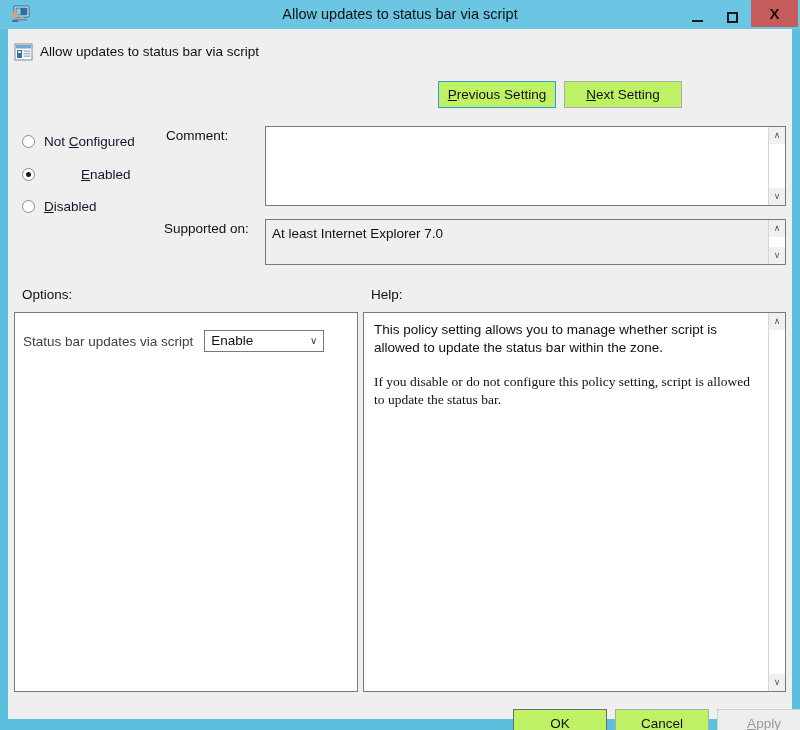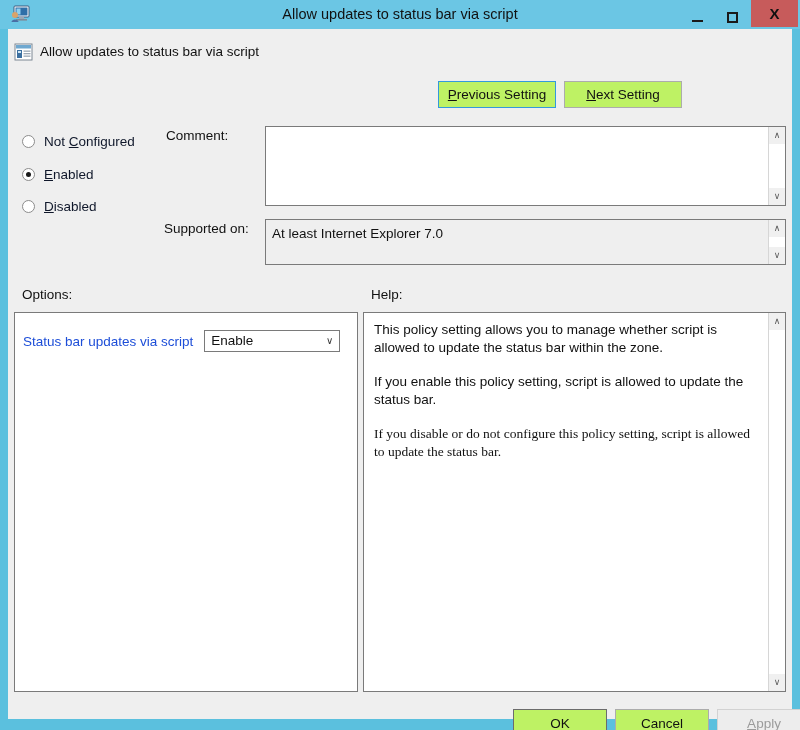--- a/index.html
+++ b/index.html
@@ -137,21 +137,21 @@
   
   .radio-row {
     position: absolute;
     left: 14px;
     height: 18px;
     display: flex;
     align-items: center;
     cursor: default;
   }
   #radio-notconfig { top: 103px; }
-  #radio-enabled   { top: 136px; }
+  #radio-enabled   { top: 136px; gap: 37px; }
   #radio-disabled  { top: 168px; }
   .radio-mark {
     width: 13px; height: 13px;
     border-radius: 50%;
     border: 1px solid #8C8C8C;
     background: #ffffff;
     box-sizing: border-box;
     position: relative;
     flex: 0 0 auto;
   }
@@ -263,26 +263,26 @@
   #help-text p:last-child { margin-bottom: 0; font-family: Liberation Serif, serif; }
 
   #option-row {
     position: absolute;
     left: 8px; top: 17px;
     display: flex;
     align-items: center;
   }
   #option-label {
     font-size: 13.5px;
-    color: #1d4ed8;
+    color: #404040;
     white-space: nowrap;
   }
   #option-select {
     margin-left: 11px;
-    width: 136px;
+    width: 120px;
     height: 22px;
     background: #ffffff;
     border: 1px solid #7A7A7A;
     box-sizing: border-box;
     position: relative;
     cursor: default;
   }
   #option-select-value {
     position: absolute;
     left: 6px; top: 0;
@@ -394,21 +394,20 @@
         <div id="option-select">
           <span id="option-select-value">Enable</span>
           <span id="option-select-arrow">∨</span>
         </div>
       </div>
     </div>
 
     <div id="panel-help">
       <div id="help-text">
         <p>This policy setting allows you to manage whether script is allowed to update the status bar within the zone.</p>
-        <p>If you enable this policy setting, script is allowed to update the status bar.</p>
         <p>If you disable or do not configure this policy setting, script is allowed to update the status bar.</p>
       </div>
       <div class="vscroll">
         <div class="scroll-arrow up">∧</div>
         <div class="scroll-track"></div>
         <div class="scroll-arrow down">∨</div>
       </div>
     </div>
 
     <button class="winbtn defaultbtn" id="btn-ok">OK</button>

